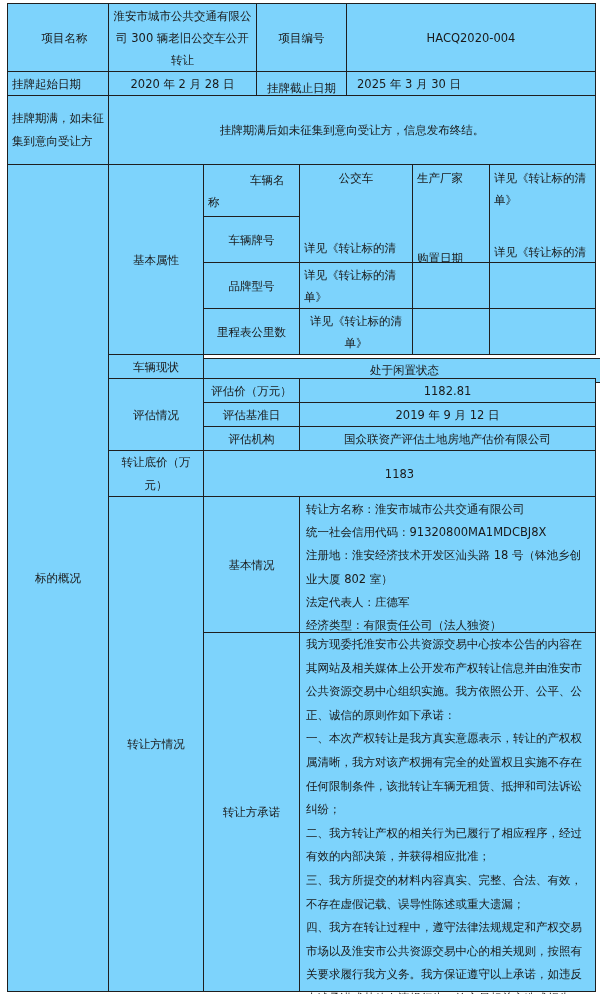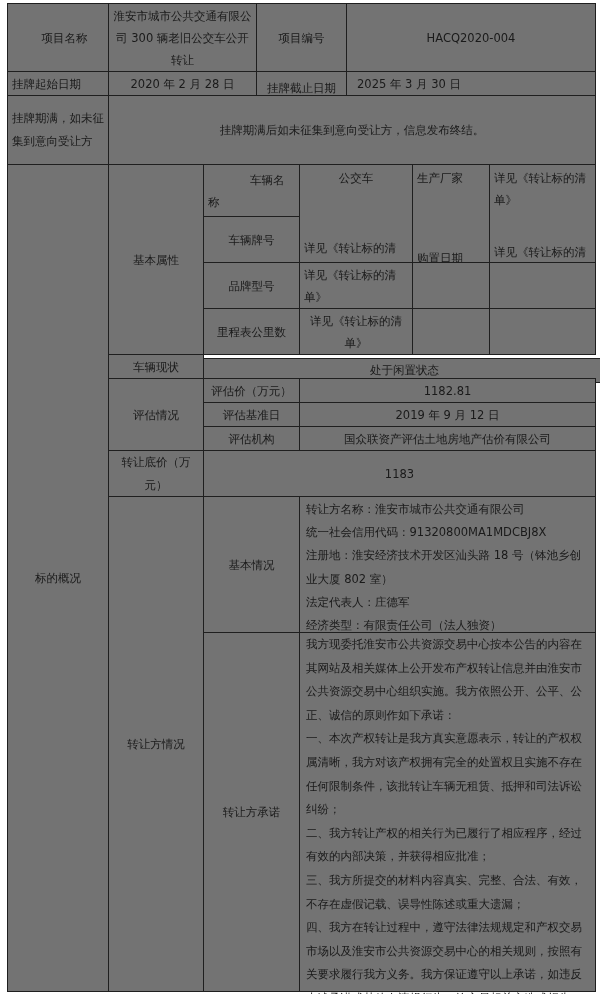--- a/index.html
+++ b/index.html
@@ -1,20 +1,20 @@
 <!DOCTYPE html>
 <html><head>
 <meta charset="utf-8">
 <style>
   html, body { margin:0; padding:0; background:#ffffff; }
   body { width:600px; height:994px; position:relative; overflow:hidden;
          font-family:"DejaVu Sans","Liberation Sans",sans-serif; color:#1a1a1a; font-size:11.5px; }
   .c { position:absolute; box-sizing:border-box; border:1.3px solid #1f1f1f;
        display:flex; align-items:center; justify-content:center; text-align:center;
-       line-height:26px; padding:0 4px; background:#737373; }
+       line-height:26px; padding:0 4px; background:#7dd3fc; }
   .c.left { justify-content:flex-start; text-align:left; }
   .c.top { align-items:flex-start;gap:24px; }
   .c span { display:block; }
   .multi { display:flex; flex-direction:column; align-items:flex-start; text-align:left; width:100%; }
   .multi span { line-height:23.2px; }
   .para { text-align:left; line-height:23.6px; width:100%; }
 </style>
 </head>
 <body>
 

